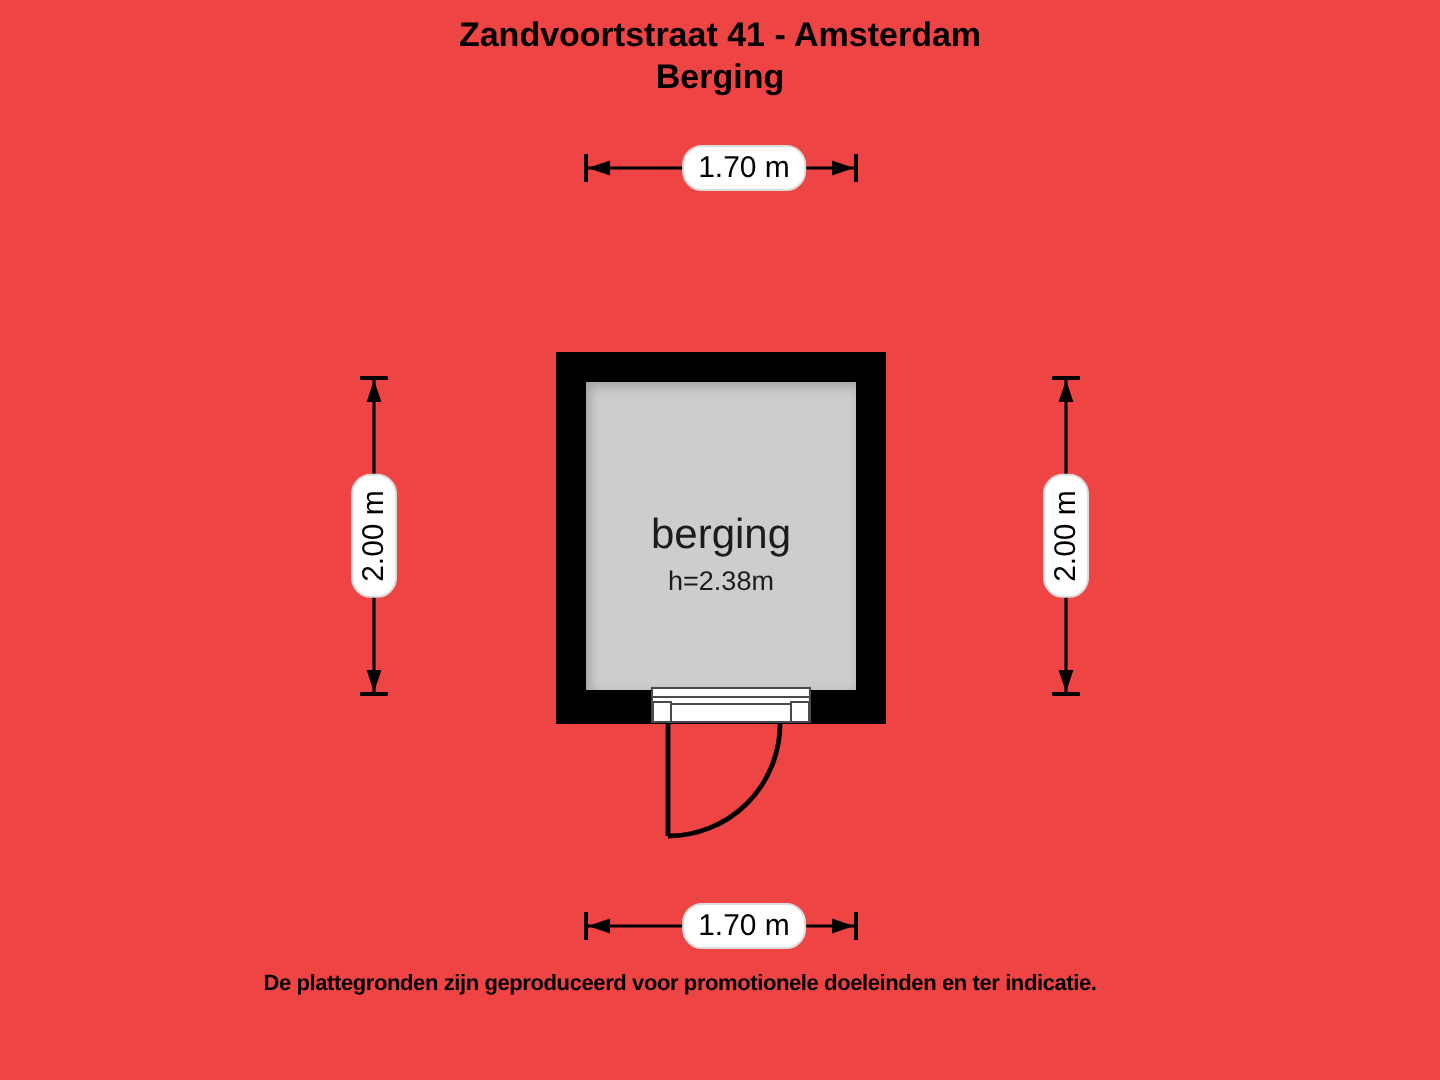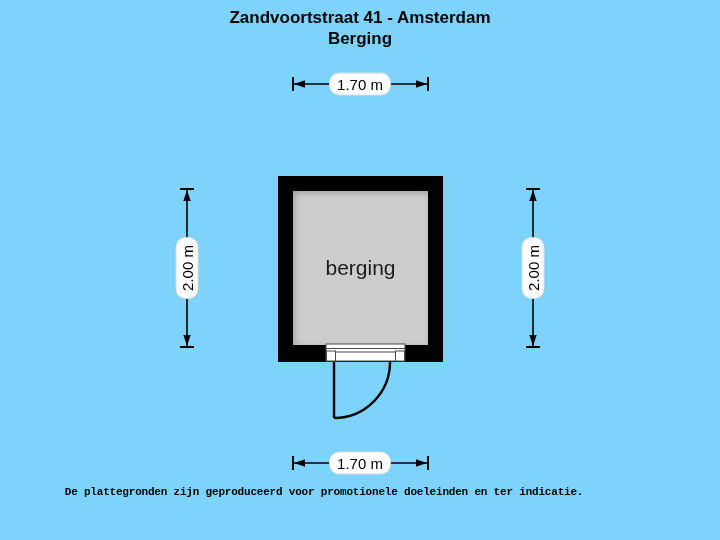--- a/index.html
+++ b/index.html
@@ -60,40 +60,39 @@
     position: absolute;
     background: #ffffff;
     border: 1px solid #dcdcdc;
     border-radius: 10px;
     padding: 2px 7px;
     font-size: 15px;
     line-height: 17px;
     white-space: nowrap;
     color: #000;
   }
-  .dim-label.h { transform: translate(-50%, -50%); }
+  .dim-label.h { transform: translate(-50%, -50%); margin-left: 12px; }
   .dim-label.v { transform: translate(-50%, -50%) rotate(-90deg); }
   .footer {
     position: absolute;
     top: 486px;
-    left: 0;
+    left: 16px;
     width: 648px;
     text-align: center;
     font-weight: bold;
     font-size: 11px;
     line-height: 13px;
     letter-spacing: -0.2px;
     color: #000;
-    font-family: Liberation Mono, monospace;
   }
 </style>
 </head>
 <body>
 
-<div class="stage" style="background: #7dd3fc;">
+<div class="stage" style="background: #ef4444;">
 
   <div class="plan-title">
     <div>Zandvoortstraat 41 - Amsterdam</div>
     <div>Berging</div>
   </div>
 
   <div class="room-walls" style="background: rgb(0, 0, 0);"></div>
   <div class="room-floor" style="background: rgb(205, 205, 205);"></div>
 
   <svg class="svg-overlay" width="720" height="540" viewBox="0 0 720 540">
@@ -144,19 +143,20 @@
     </g>
   </svg>
 
   <div class="dim-label h" style="left:360px; top:84px;">1.70 m</div>
   <div class="dim-label h" style="left:360px; top:463px;">1.70 m</div>
   <div class="dim-label v" style="left:187px; top:268px;">2.00 m</div>
   <div class="dim-label v" style="left:533px; top:268px;">2.00 m</div>
 
   <div class="room-label-block">
     <div class="room-name">berging</div>
+    <div class="room-height">h=2.38m</div>
   </div>
 
   <div class="footer">
     <div>De plattegronden zijn geproduceerd voor promotionele doeleinden en ter indicatie.</div>
   </div>
 
 </div>
 
 </body></html>

